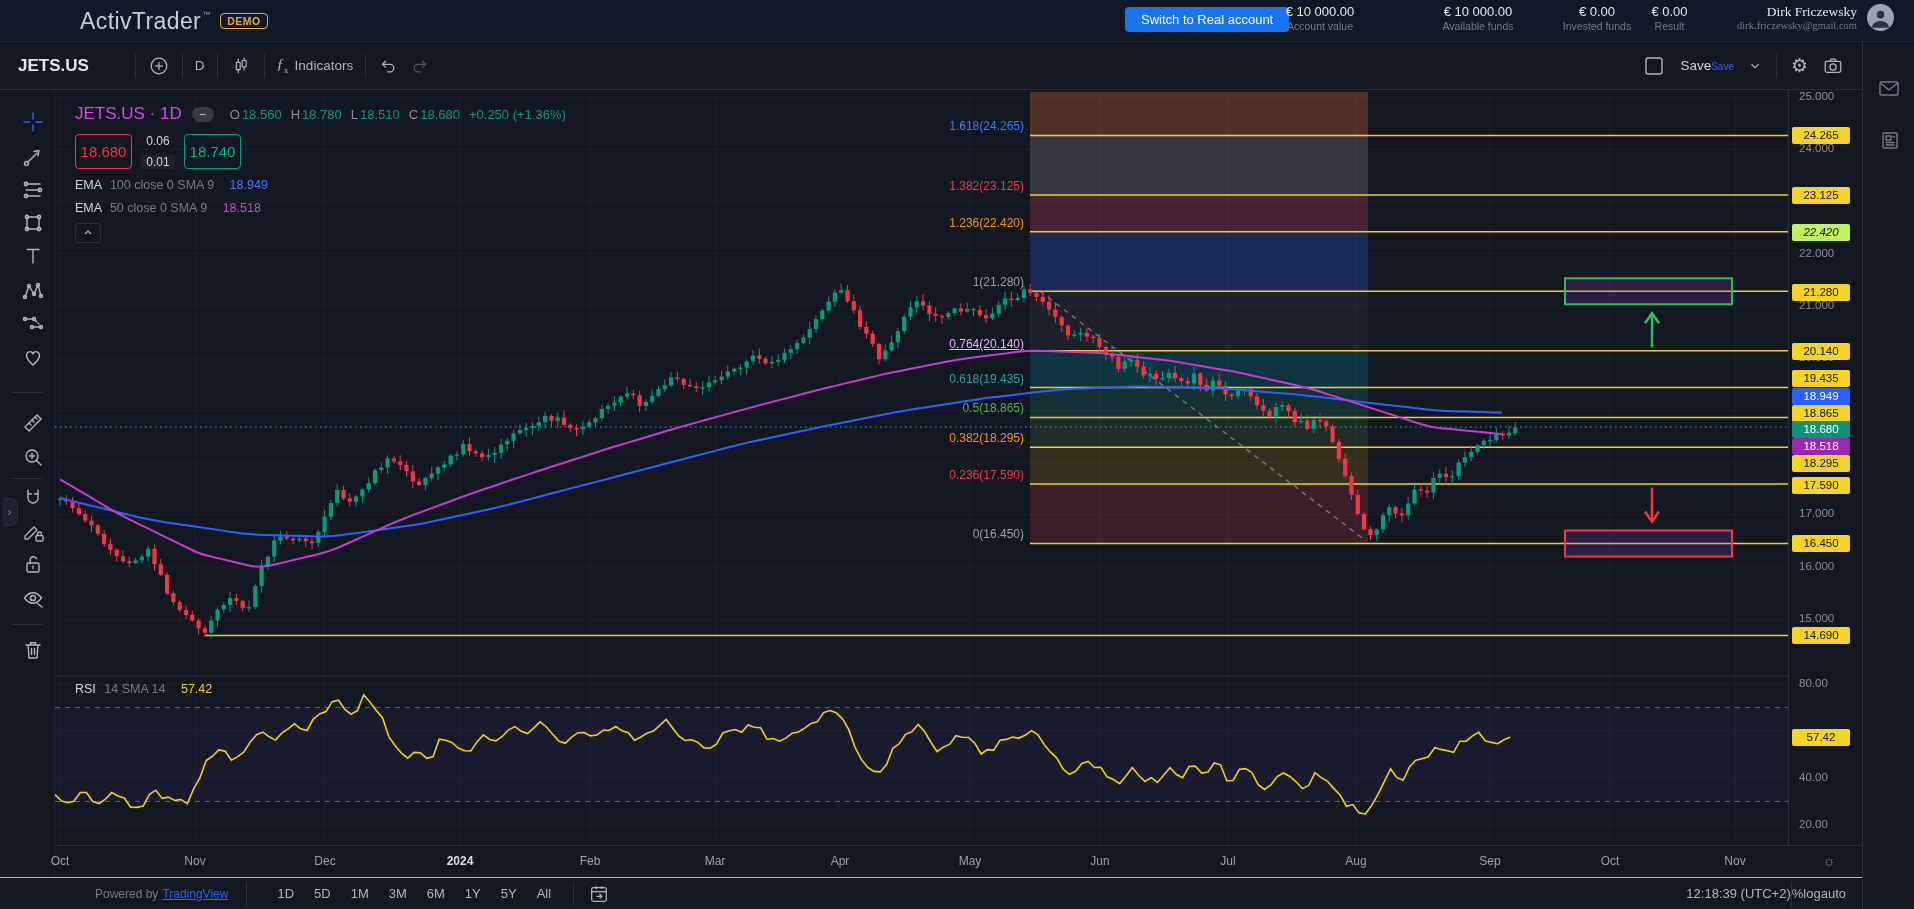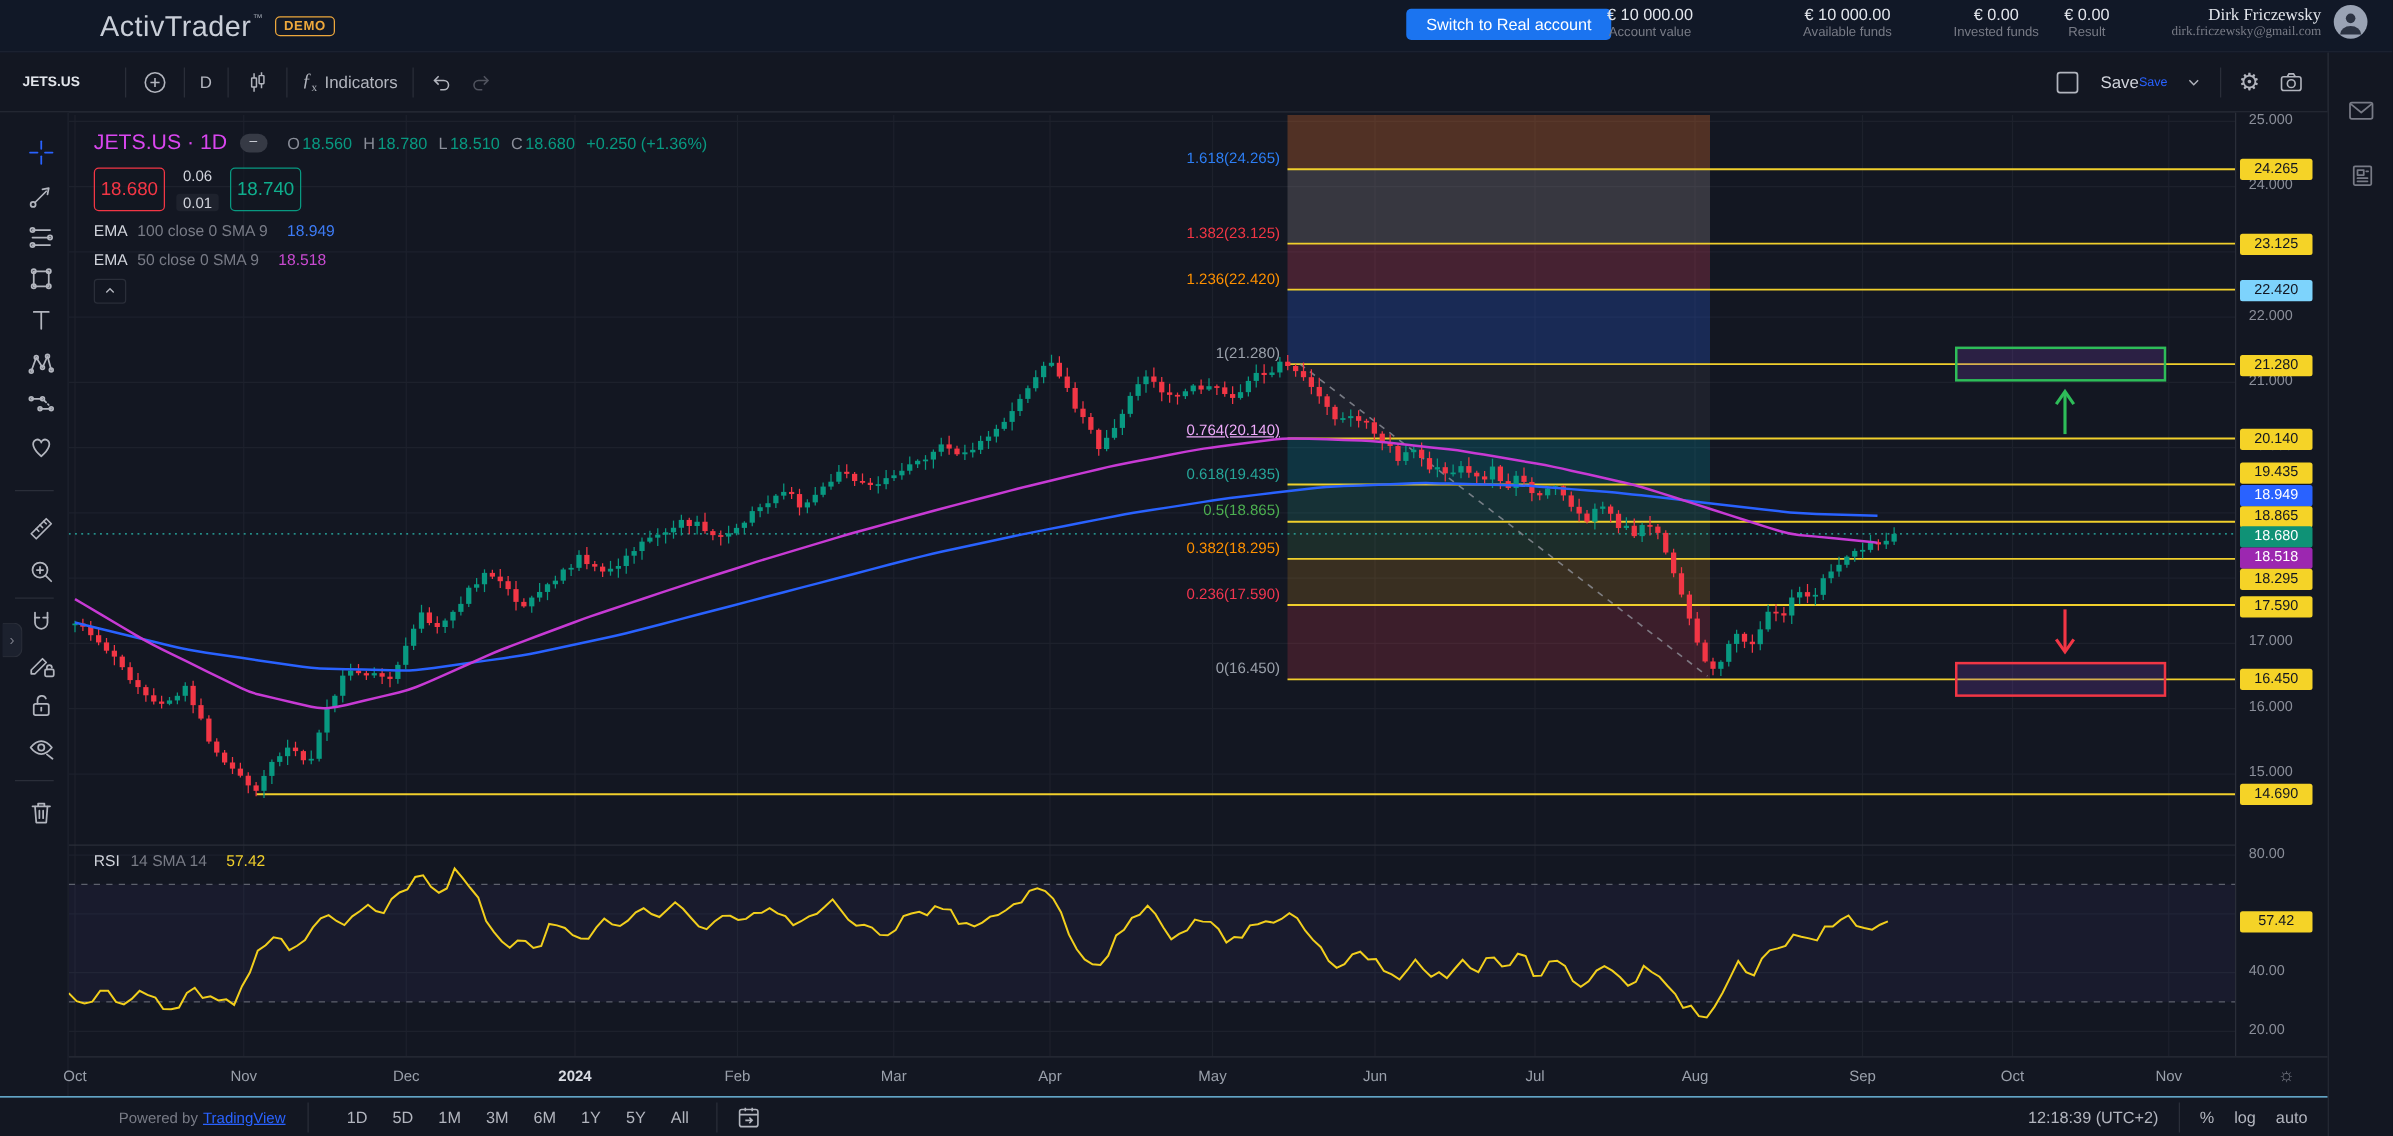--- a/index.html
+++ b/index.html
@@ -28,21 +28,21 @@
   .user-email { font-size:10.5px; color:#787b86; }
   .avatar { width:27px; height:27px; border-radius:50%; background:#9aa3b4; display:flex;
     align-items:center; justify-content:center; color:#2c3342; overflow:hidden; }
 
   
   #toolbar { position:absolute; left:0; top:42px; width:1862px; height:48px;
     background:#131722; border-bottom:1px solid #2a2e39; display:flex; align-items:center; }
   .tb-left { display:flex; align-items:center; gap:12px; padding-left:18px; }
   .tb-right { margin-left:auto; display:flex; align-items:center; gap:14px; padding-right:18px; }
   .vdiv { width:1px; height:24px; background:#2a2e39; }
-  .tb-sym { font-size:11px; font-weight:700; color:#e3e6ec; cursor:pointer; margin-right:24px; }
+  .tb-sym { font-size:17px; font-weight:700; color:#e3e6ec; cursor:pointer; margin-right:34px; }
   .tb-btn { display:flex; align-items:center; gap:6px; color:#b2b5be; font-size:13.5px; cursor:pointer;
     background:none; border:none; font-family:inherit; }
   .tb-btn svg { display:block; }
   .icon-dim { color:#50535e; }
   .fx { font-size:15px; color:#b2b5be; font-style:italic; font-family:"Liberation Serif",serif; }
   .fx sub { font-size:9px; font-style:normal; }
   .save-wrap { display:flex; align-items:center; line-height:1; cursor:pointer; }
   .save-main { font-size:13.5px; color:#d1d4dc; }
   .save-sub { font-size:10px; color:#2962ff; margin-top:2px; }
 
@@ -114,21 +114,21 @@
   
   #bottom-bar { position:absolute; left:0; top:877px; width:1862px; height:32px;
     background:#131722; border-top:1px solid #7dd3fc; display:flex; align-items:center;
     padding-left:95px; padding-right:16px; }
   .powered { font-size:12px; color:#787b86; }
   .tv-link { font-size:12px; color:#2962ff; text-decoration:underline; cursor:pointer; margin-left:4px; }
   #range-group { display:flex; align-items:center; gap:4px; margin-left:22px; }
   .range-btn { background:none; border:none; color:#b2b5be; font-size:13px; font-family:inherit;
     padding:3px 8px; border-radius:3px; cursor:pointer; }
   .goto-date { margin-left:14px; color:#b2b5be; width:22px; height:22px; cursor:pointer; }
-  .bb-right { margin-left:auto; display:flex; align-items:center; gap:16px; }
+  .bb-right { margin-left:auto; display:flex; align-items:center; }
   .bb-clock { font-size:13px; color:#b2b5be; cursor:pointer; }
   .bb-toggle { font-size:13px; color:#b2b5be; cursor:pointer; background:none; border:none; font-family:inherit; }
 </style>
 </head>
 <body>
 <div id="app">
 
   <header id="topbar">
     <div class="logo-wrap">
       <span class="logo-text">ActivTrader</span>
@@ -958,21 +958,21 @@
       <div class="ps-gray" style="top: 209px;">21.000</div>
       <div class="ps-gray" style="top: 261px;">20.000</div>
       <div class="ps-gray" style="top: 417px;">17.000</div>
       <div class="ps-gray" style="top: 470px;">16.000</div>
       <div class="ps-gray" style="top: 522px;">15.000</div>
       <div class="ps-gray" style="top: 587px;">80.00</div>
       <div class="ps-gray" style="top: 681px;">40.00</div>
       <div class="ps-gray" style="top: 728px;">20.00</div>
       <div class="ps-badge" style="top: 36.5px; background: rgb(245, 211, 39); color: rgb(19, 23, 34);">24.265</div>
       <div class="ps-badge" style="top: 96.5px; background: rgb(245, 211, 39); color: rgb(19, 23, 34);">23.125</div>
-      <div class="ps-badge" style="top: 133.5px; background: #7dd3fc; color: rgb(19, 23, 34);">22.420</div>
+      <div class="ps-badge" style="top: 133.5px; background: #bef264; color: rgb(19, 23, 34); font-style: italic;">22.420</div>
       <div class="ps-badge" style="top: 193.5px; background: rgb(245, 211, 39); color: rgb(19, 23, 34);">21.280</div>
       <div class="ps-badge" style="top: 252.5px; background: rgb(245, 211, 39); color: rgb(19, 23, 34);">20.140</div>
       <div class="ps-badge" style="top: 279.5px; background: rgb(245, 211, 39); color: rgb(19, 23, 34);">19.435</div>
       <div class="ps-badge" style="top: 297.5px; background: rgb(41, 98, 255); color: rgb(255, 255, 255);">18.949</div>
       <div class="ps-badge" style="top: 314.5px; background: rgb(245, 211, 39); color: rgb(19, 23, 34);">18.865</div>
       <div class="ps-badge" style="top: 330.5px; background: rgb(15, 146, 118); color: rgb(255, 255, 255);">18.680</div>
       <div class="ps-badge" style="top: 347.5px; background: rgb(156, 39, 176); color: rgb(255, 255, 255);">18.518</div>
       <div class="ps-badge" style="top: 364.5px; background: rgb(245, 211, 39); color: rgb(19, 23, 34);">18.295</div>
       <div class="ps-badge" style="top: 386.5px; background: rgb(245, 211, 39); color: rgb(19, 23, 34);">17.590</div>
       <div class="ps-badge" style="top: 444.5px; background: rgb(245, 211, 39); color: rgb(19, 23, 34);">16.450</div>

